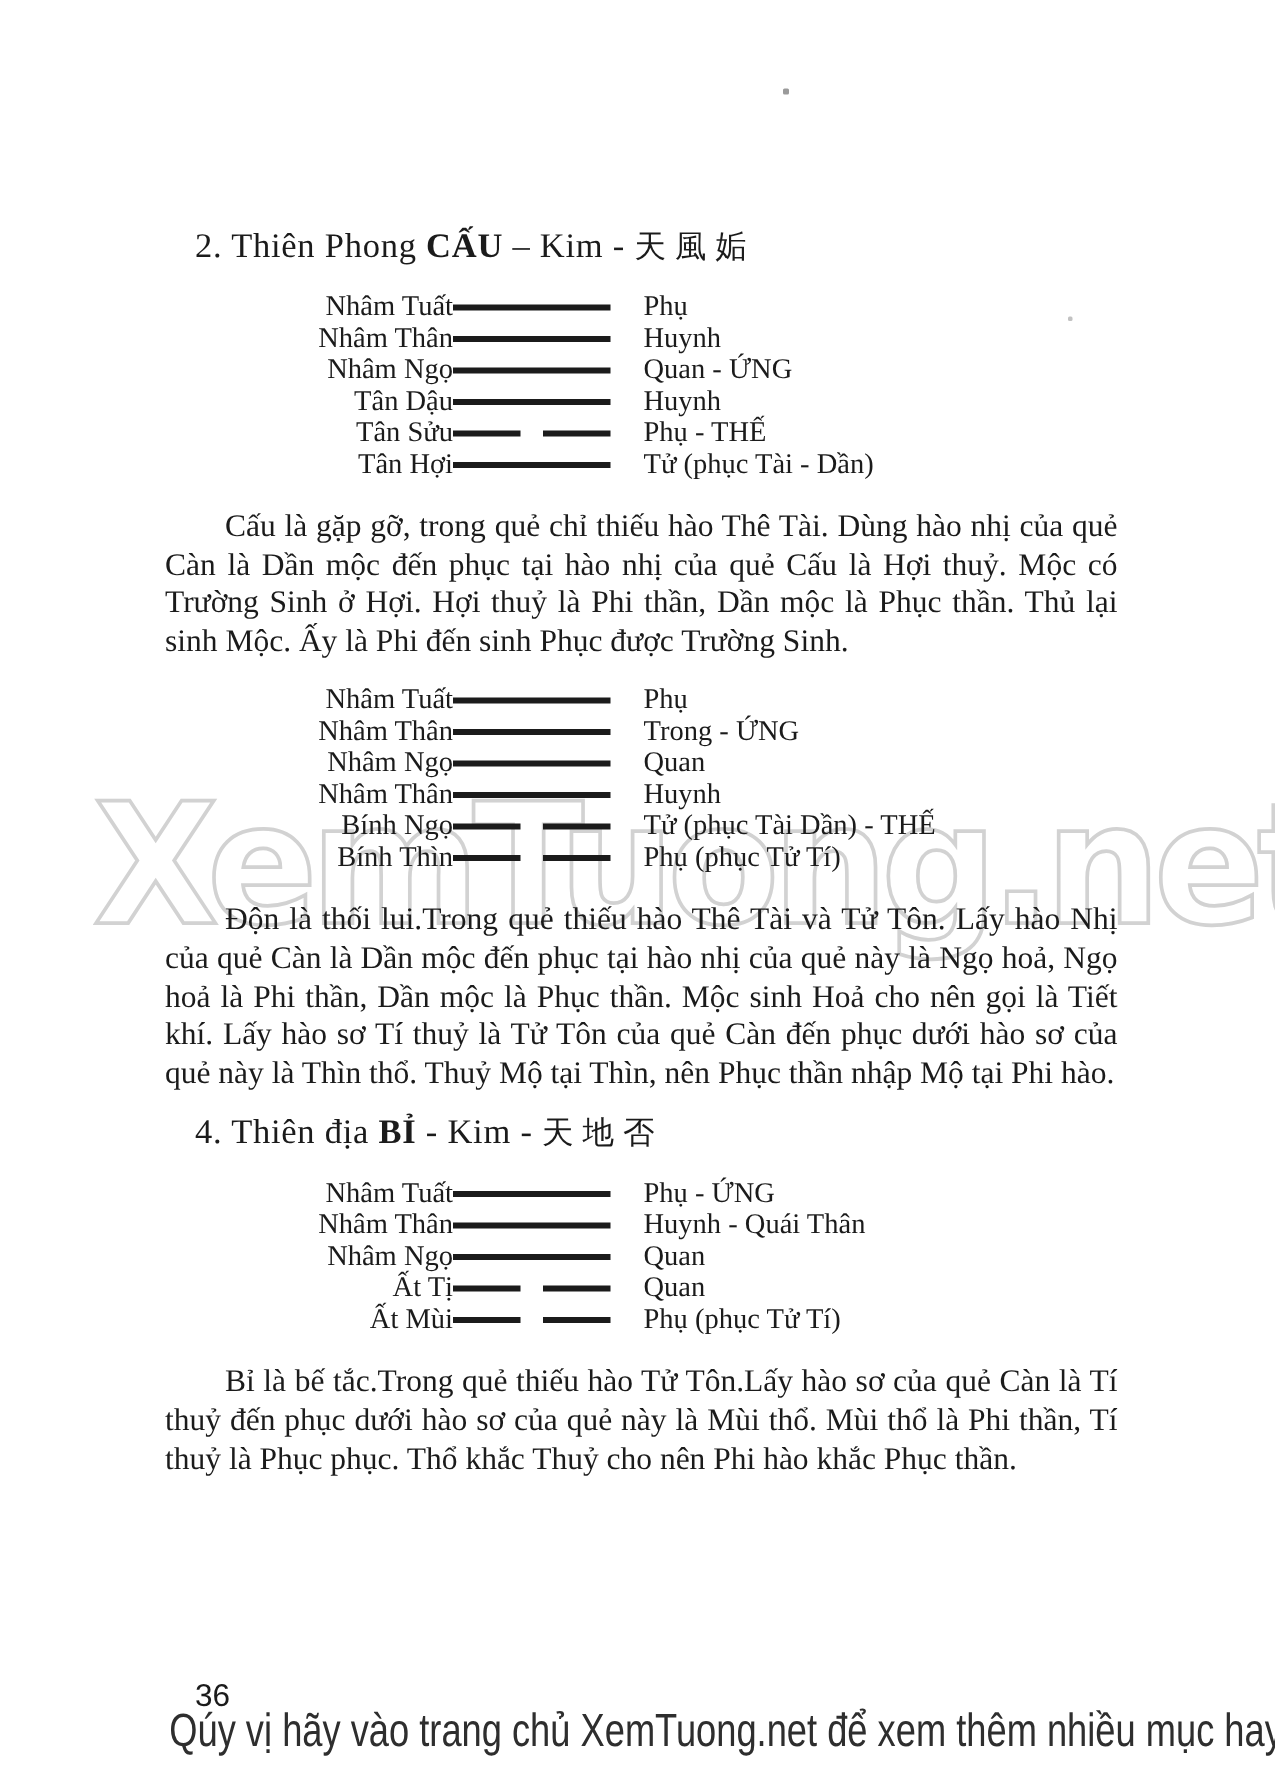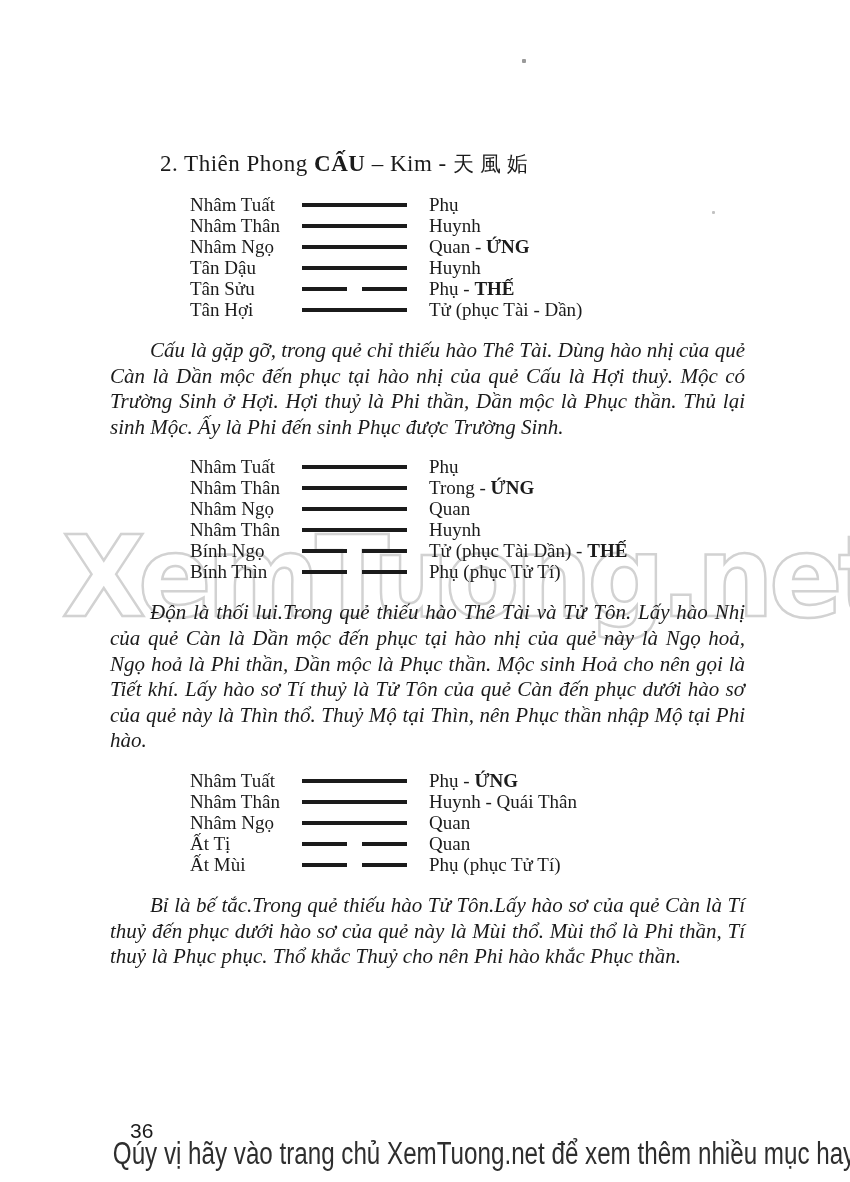--- a/index.html
+++ b/index.html
@@ -15,31 +15,31 @@
     overflow: hidden;
     font-family: "Liberation Serif", serif;
     color: var(--ink);
   }
   .content {
     position: relative;
     z-index: 2;
     padding: 150px 105px 0 110px;
   }
   .section-heading {
-    margin-left: 50px;
+    margin-left: 20px;
     font-size: 23px;
     letter-spacing: 0.5px;
     white-space: nowrap;
   }
   .section-heading .hx-name { font-weight: bold; }
   .section-heading .cjk {
     font-size: 21px;
     letter-spacing: 6px;
   }
-  .hx-table { margin: 16px 0 18px 80px; }
+  .hx-table { margin: 16px 0 18px 80px; text-align: right; }
   .hx-row {
     display: flex;
     align-items: center;
     height: 21px;
     font-size: 19px;
   }
   .stem { width: 112px; flex: 0 0 112px; }
   .yao {
     position: relative;
     width: 105px; flex: 0 0 105px;
@@ -52,28 +52,27 @@
   }
   .yao.line-broken::before {
     content: ""; position: absolute; left: 0; width: 45px; top: 9px; height: 4px;
     background: var(--ink);
   }
   .yao.line-broken::after {
     content: ""; position: absolute; right: 0; width: 45px; top: 9px; height: 4px;
     background: var(--ink);
   }
   .rel { white-space: nowrap; }
-  .rel b { font-weight: bold; }
+  .rel b { font-weight: normal; }
   .para {
     font-size: 21px;
     line-height: 1.22;
     text-align: justify;
     text-indent: 40px;
     margin-bottom: 13px;
-    font-style: italic;
   }
   .watermark {
     position: absolute;
     z-index: 1;
     top: 512px; left: 62px;
     font-family: "DejaVu Sans", sans-serif;
     font-weight: bold;
     font-size: 112px;
     letter-spacing: -5px;
     white-space: nowrap;
@@ -192,20 +191,23 @@
       <div class="hx-row">
         <span class="stem">Bính Thìn</span>
         <span class="yao line-broken"></span>
         <span class="rel"><span>Phụ (phục Tử Tí)</span><b></b></span>
       </div>
     </div>
     <p class="para">Độn là thối lui.Trong quẻ thiếu hào Thê Tài và Tử Tôn. Lấy hào Nhị của quẻ Càn là Dần mộc đến phục tại hào nhị của quẻ này là Ngọ hoả, Ngọ hoả là Phi thần, Dần mộc là Phục thần. Mộc sinh Hoả cho nên gọi là Tiết khí. Lấy hào sơ Tí thuỷ là Tử Tôn của quẻ Càn đến phục dưới hào sơ của quẻ này là Thìn thổ. Thuỷ Mộ tại Thìn, nên Phục thần nhập Mộ tại Phi hào.</p>
   </div>
 
   <div class="section">
+    <div class="section-heading">
+      <span>4. Thiên địa </span><span class="hx-name">BỈ</span><span> - Kim - </span><span class="cjk">天地否</span>
+    </div>
     <div class="hx-table">
       <div class="hx-row">
         <span class="stem">Nhâm Tuất</span>
         <span class="yao line-solid"></span>
         <span class="rel"><span>Phụ - </span><b>ỨNG</b></span>
       </div>
       <div class="hx-row">
         <span class="stem">Nhâm Thân</span>
         <span class="yao line-solid"></span>
         <span class="rel"><span>Huynh - Quái Thân</span><b></b></span>

